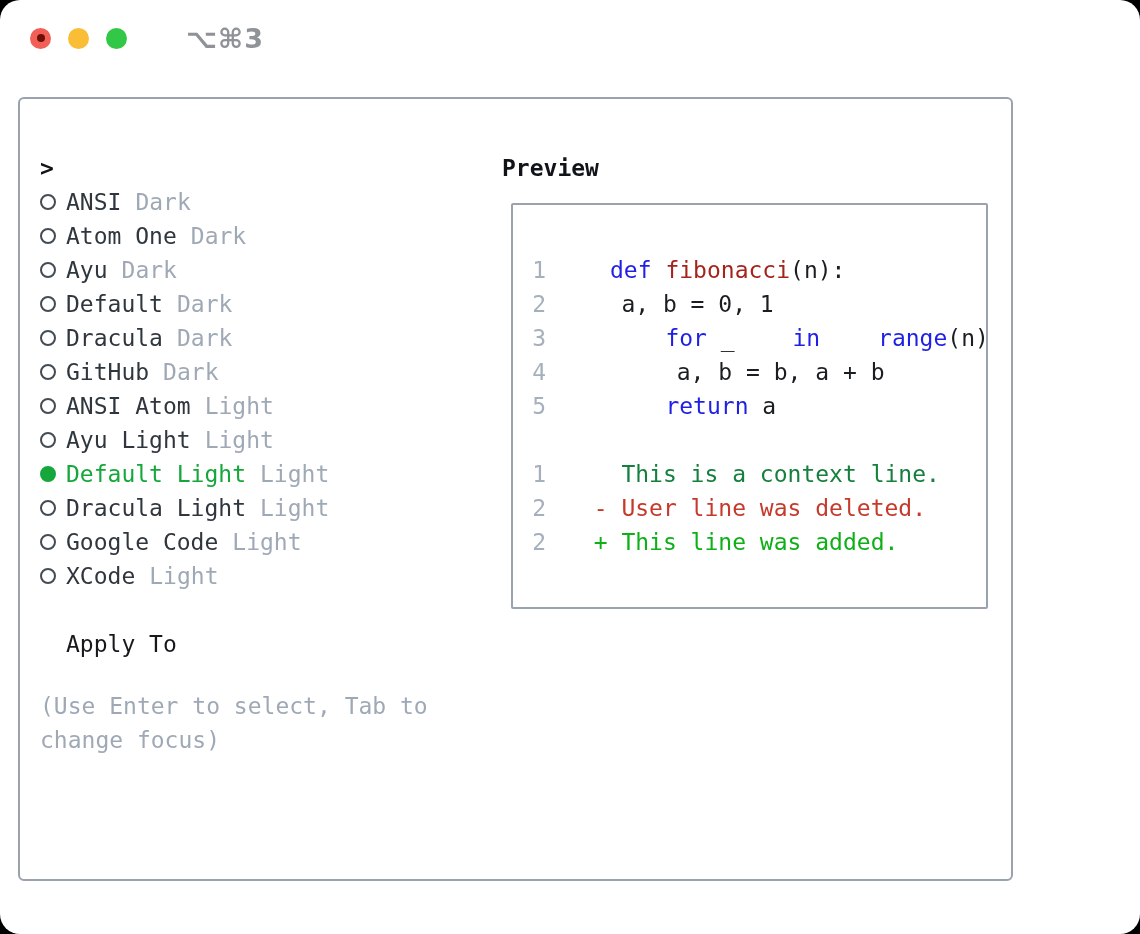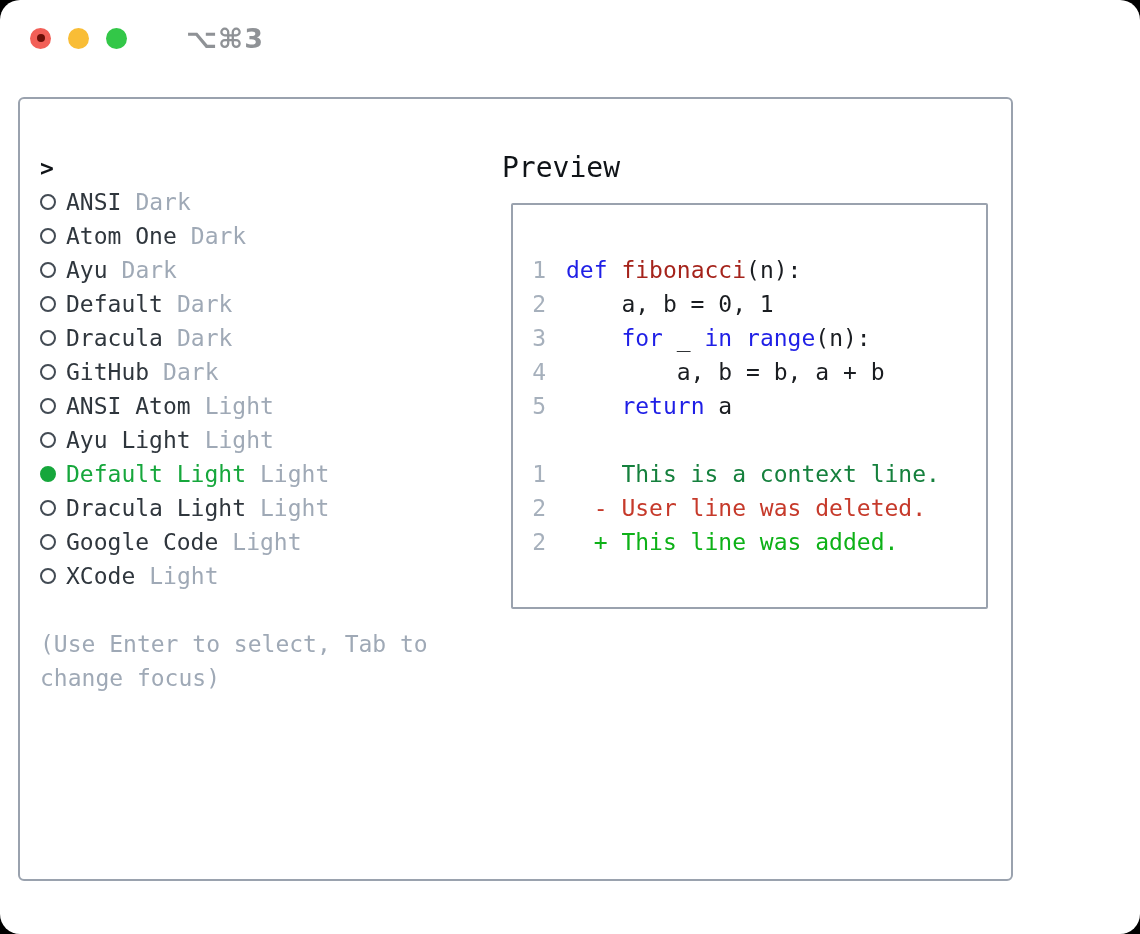--- a/index.html
+++ b/index.html
@@ -43,33 +43,33 @@
   .tag{color:#9fa9b6;margin-left:14px;white-space:pre;}
   .left-col{position:absolute;left:20px;top:52px;width:430px;}
   .apply-block{margin-top:34px;}
   .apply-title{color:#16181b;}
   .hint{
     margin-top:28px;font-size:23px;line-height:34px;color:#9fa9b6;
   }
   
   .preview-title{
     position:absolute;left:482px;top:52px;height:34px;line-height:34px;
-    font-size:28px;font-weight:400;color:#101418;
+    font-size:23px;font-weight:700;color:#101418;
   }
   .preview-box{
     position:absolute;left:491px;top:104px;width:477px;height:406px;
     border:2px solid #9aa2ae;border-radius:2px;box-sizing:border-box;
     background:#fff;overflow:hidden;
   }
   .code-block{padding:48px 0 0 19px;}
   .crow{display:flex;height:34px;line-height:34px;font-size:23px;}
   .lnum{display:inline-block;width:14px;flex:none;text-align:right;
     color:#a6b0bc;margin-right:20px;white-space:pre;}
   .ctext{white-space:pre;color:#1a1d21;}
-  .tok-keyword{color:#1f1fe6;}
+  .tok-keyword{color:#1f1fe6;margin-left:44px;}
   .tok-function{color:#a5231b;}
   .diff-context{color:#15803d;}
   .diff-deleted{color:#c63a2b;}
   .diff-added{color:#0db117;}
 </style>
 </head>
 <body>
 
 <div class="window">
 
@@ -181,20 +181,24 @@
   <div class="row item">
     <span class="bullet">
               <i></i>
             </span>
     <span class="name">XCode</span>
     <span class="tag">Light</span>
   </div>
 </div>
 
       <div class="apply-block">
+        <div class="row">
+          <span class="bullet"></span>
+          <span class="apply-title">Apply To</span>
+        </div>
       </div>
 
       <div class="hint">(Use Enter to select, Tab to change focus)</div>
     </div>
 
     <div class="preview-title">Preview</div>
 
     <div class="preview-box">
       <div class="code-block" id="code-block">
   <div class="crow">

